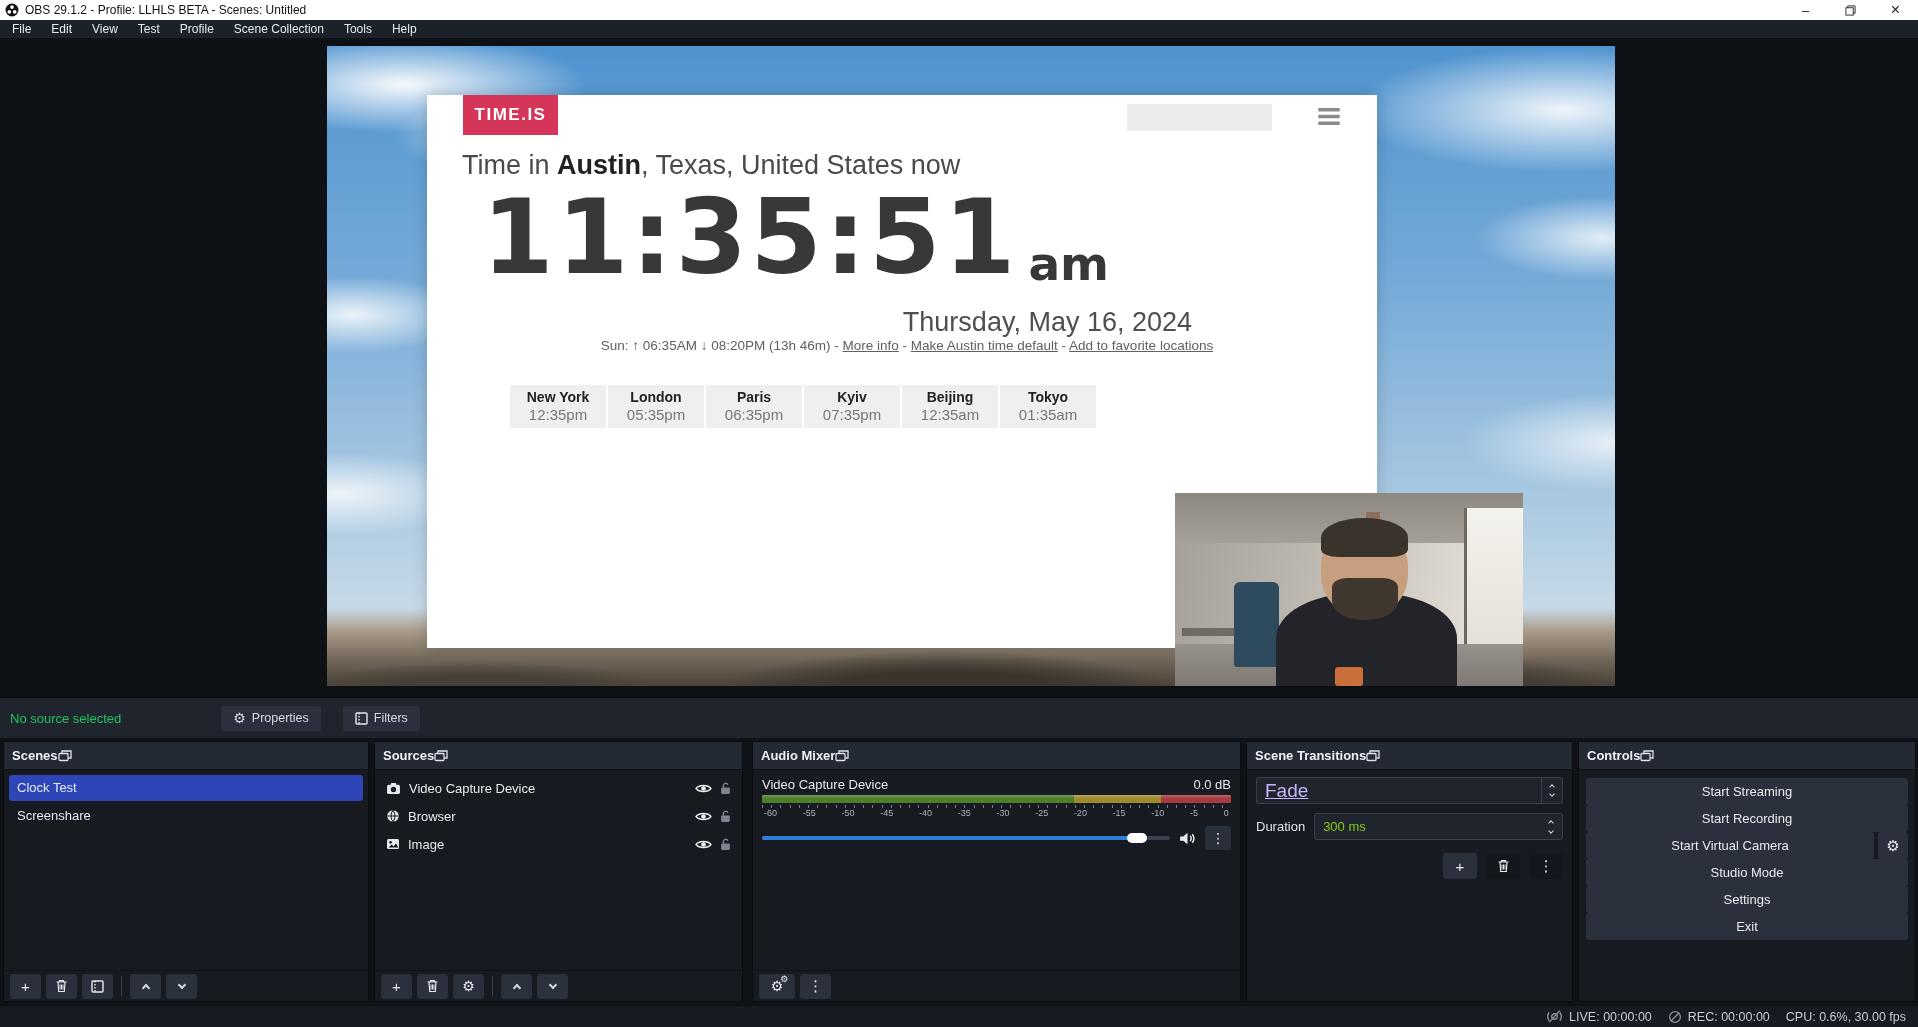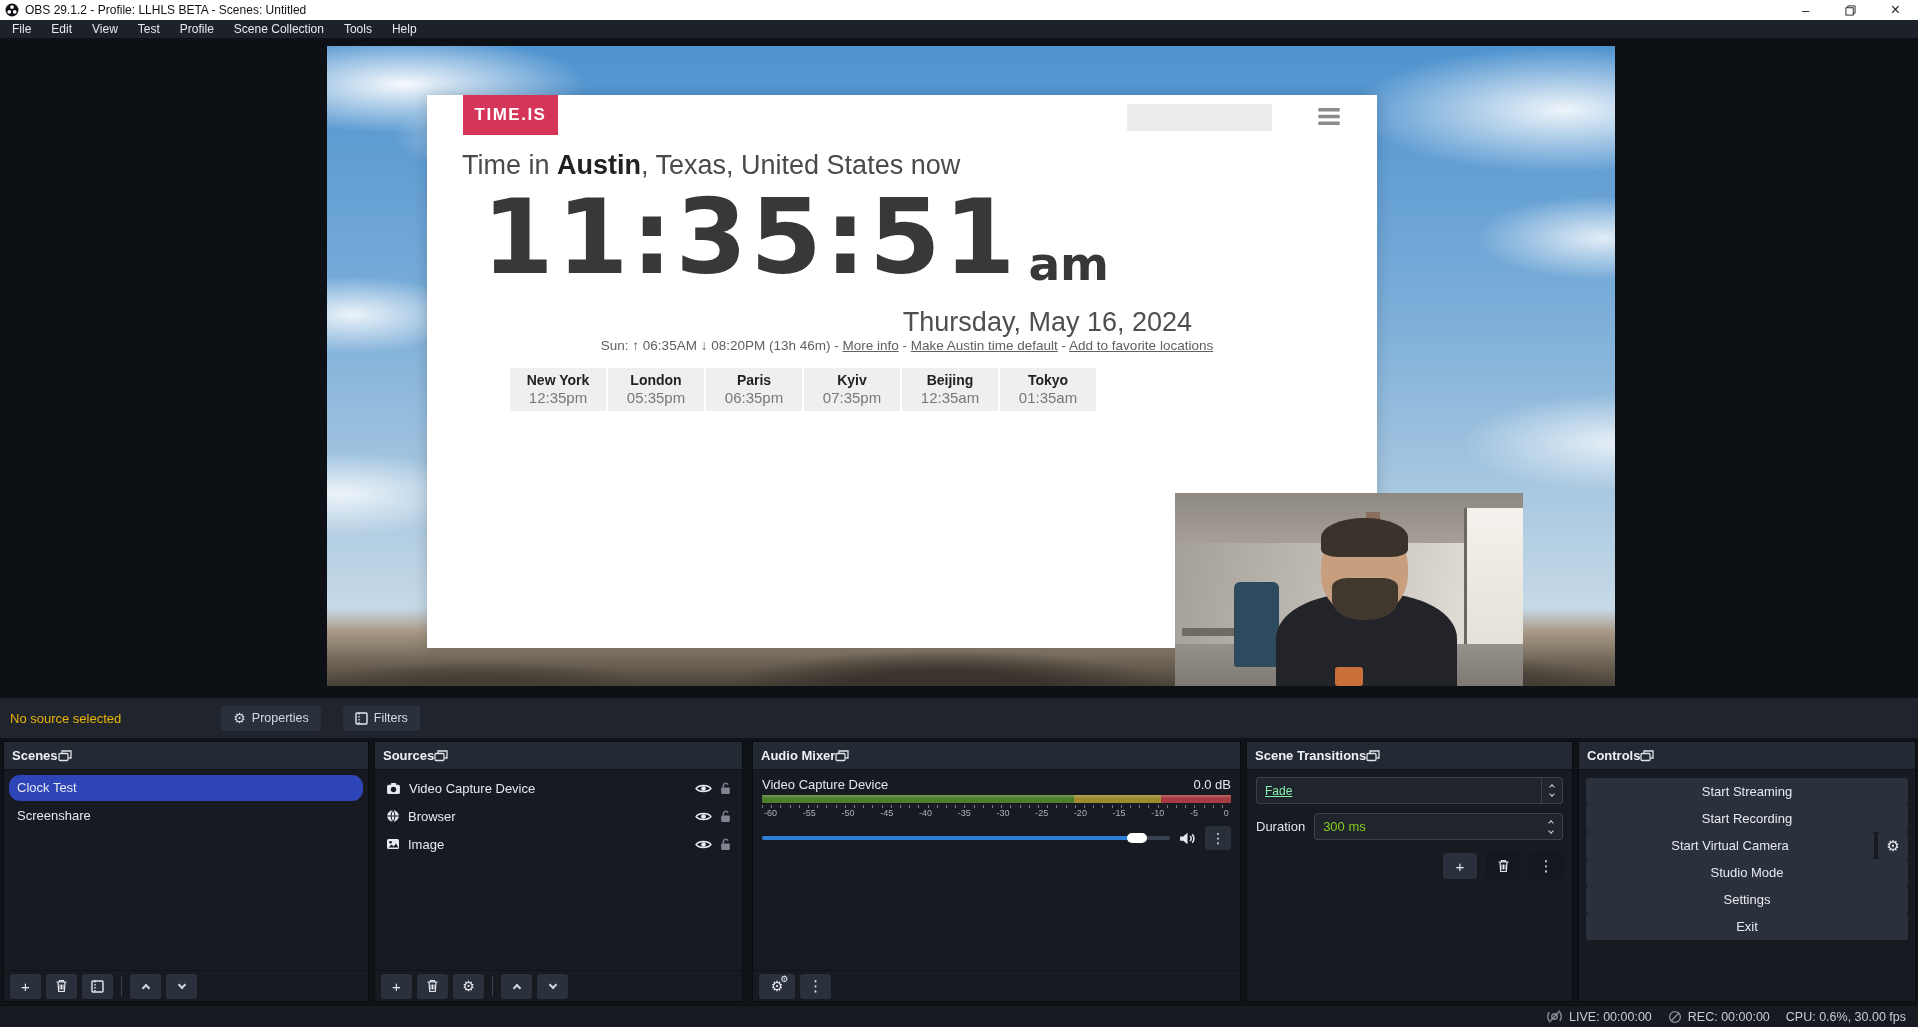--- a/index.html
+++ b/index.html
@@ -50,21 +50,21 @@
   .headline { position:absolute; left:35px; top:55px; font-size:27px; color:#4a4a4a; }
   .headline b { color:#222; font-weight:bold; }
   .bigtime { position:absolute; left:55px; top:88px; display:flex; align-items:flex-end;
              font-family:"DejaVu Sans",sans-serif; color:#383838; }
   .bigtime .digits { font-size:103px; font-weight:bold; letter-spacing:3px; line-height:1.05; }
   .bigtime .ampm { font-size:47px; font-weight:bold; margin-left:10px;margin-top:24px; }
   .dateline { position:absolute; right:185px; top:212px; font-size:27px; color:#4f4f4f; }
   .sunline { position:absolute; left:40px; top:243px; width:880px; text-align:center;
              font-size:13.5px; color:#5e6064; }
   .sunline a { color:#5e6064; text-decoration:underline; }
-  .citystrip { position:absolute; left:83px; top:273px; display:flex; gap:2px; }
+  .citystrip { position:absolute; left:83px; top:290px; display:flex; gap:2px; }
   .citybox { width:96px; height:43px; background:#efefef; text-align:center; padding-top:4px; }
   .cityname { font-size:14px; font-weight:bold; color:#222; }
   .citytime { font-size:15px; color:#777; margin-top:1px; }
 
   
   .webcam { position:absolute; left:848px; top:447px; width:348px; height:193px; overflow:hidden;
     background:linear-gradient(100deg,#a39e96 0%, #bcb7af 38%, #d8d4cc 72%, #efece6 100%); }
   .wc-ceiling { position:absolute; left:0; top:0; width:100%; height:26%;
     background:linear-gradient(180deg,#8d8881 0%, #a59f97 100%); }
   .wc-window { position:absolute; right:0; top:8%; width:17%; height:70%;
@@ -81,21 +81,21 @@
     background:#c79e7e; border-radius:46%; }
   .wc-hair { position:absolute; left:0; top:-6%; width:100%; height:42%;
     background:#3a332c; border-radius:50% 50% 20% 20%; }
   .wc-beard { position:absolute; left:12%; bottom:-4%; width:76%; height:46%;
     background:#40382f; border-radius:22% 22% 46% 46%; }
   .wc-snack { position:absolute; left:46%; bottom:0; width:8%; height:10%;
     background:#c9703a; border-radius:3px; }
 
   
   .srcbar { height:40px; background:#20242c; display:flex; align-items:center; padding:0 10px; }
-  .srcbar .status { font-size:13px; color:#eab308; }
+  .srcbar .status { font-size:13px; color:#22c55e; }
   .btn { height:25px; background:#2b313c; border-radius:3px; color:#d5dae2; font-size:12.5px;
          display:flex; align-items:center; justify-content:center; gap:6px; padding:0 12px; }
   .srcbar .btn.props { margin-left:100px; }
   .srcbar .btn + .btn { margin-left:22px; }
 
   
   .docks { height:267px; display:flex; gap:5px; padding:3px 2px 3px 3px; background:#0f1217; }
   .panel { background:#171b21; border:1px solid #0a0c10; display:flex; flex-direction:column; }
   .p-scenes { width:366px; } .p-sources { width:369px; margin-right:4px; }
   .p-mixer { width:489px; } .p-trans { width:327px; } .p-controls { flex:1; }
@@ -105,21 +105,21 @@
   .pbody { flex:1; position:relative; padding:4px 3px; display:flex; flex-direction:column; }
   .ptoolbar { height:31px; border-top:1px solid #0f1216; display:flex; align-items:center;
               gap:5px; padding:0 6px; }
   .tbtn { width:31px; height:25px; background:#2b313c; border-radius:3px; display:flex;
           align-items:center; justify-content:center; color:#e6e9ee; font-size:15px; }
   .tbtn.dark { background:#14171d; }
   .tsep { width:1px; height:20px; background:#3a414c; margin:0 3px; }
 
   .scene-item { height:26px; line-height:26px; border-radius:3px; margin:1px 2px; padding:0 8px;
                 font-size:13px; color:#e6e9ee; }
-  .scene-item.sel { background:#2e45b8;border-radius:11px; }
+  .scene-item.sel { background:#2e45b8; }
 
   .src-row { height:26px; display:flex; align-items:center; gap:8px; padding:0 8px; margin:1px 0;
              font-size:13px; color:#e6e9ee; }
   .src-row .lbl { flex:1; }
   .src-row svg.src-ico { flex:0 0 auto; }
 
   
   .mix-label { display:flex; justify-content:space-between; padding:3px 6px 1px; font-size:13px; color:#e3e7ee; }
   .meter { height:8px; margin:2px 6px 0; border-radius:1px;
     background:linear-gradient(180deg, rgba(255,255,255,.22), rgba(255,255,255,0) 45%),
@@ -135,21 +135,21 @@
                    background:#fff; border-radius:5px; }
   .kebab-btn { width:26px; height:24px; background:#2a303a; border-radius:3px; color:#e6e9ee;
                display:flex; align-items:center; justify-content:center; font-size:14px; }
   .gear2 { position:relative; font-size:14px; line-height:1; }
   .gear2 .g2 { position:absolute; font-size:9px; right:-5px; top:-4px; }
 
   
   .trans-body { padding:7px 9px; }
   .combo { height:27px; background:#20252d; border:1px solid #3a414d; border-radius:3px;
            display:flex; align-items:center; }
-  .combo .val { flex:1; padding-left:8px; font-size:12px; color:#86efac;text-decoration:underline; }
+  .combo .val { flex:1; padding-left:8px; font-size:19px; color:#c4b5fd;text-decoration:underline; }
   .combo .arrows { width:21px; align-self:stretch; border-left:1px solid #3a414d; display:flex;
                    flex-direction:column; align-items:center; justify-content:center; gap:3px; }
   .dur-row { display:flex; align-items:center; gap:9px; margin-top:9px; }
   .dur-row .dlabel { font-size:13px; color:#dfe3ea; }
   .spin { flex:1; height:27px; background:#20252d; border:1px solid #3a414d; border-radius:3px;
           display:flex; align-items:center; }
   .spin .val { flex:1; padding-left:8px; font-size:13px; color:#84cc16; }
   .spin .arrows { width:20px; display:flex; flex-direction:column; align-items:center; gap:4px; padding-right:3px; }
   .chev { display:inline-block; width:6px; height:6px; border-right:2px solid #cfd5dd; border-bottom:2px solid #cfd5dd; }
   .chev.up { transform:rotate(-135deg); margin-top:3px; }

